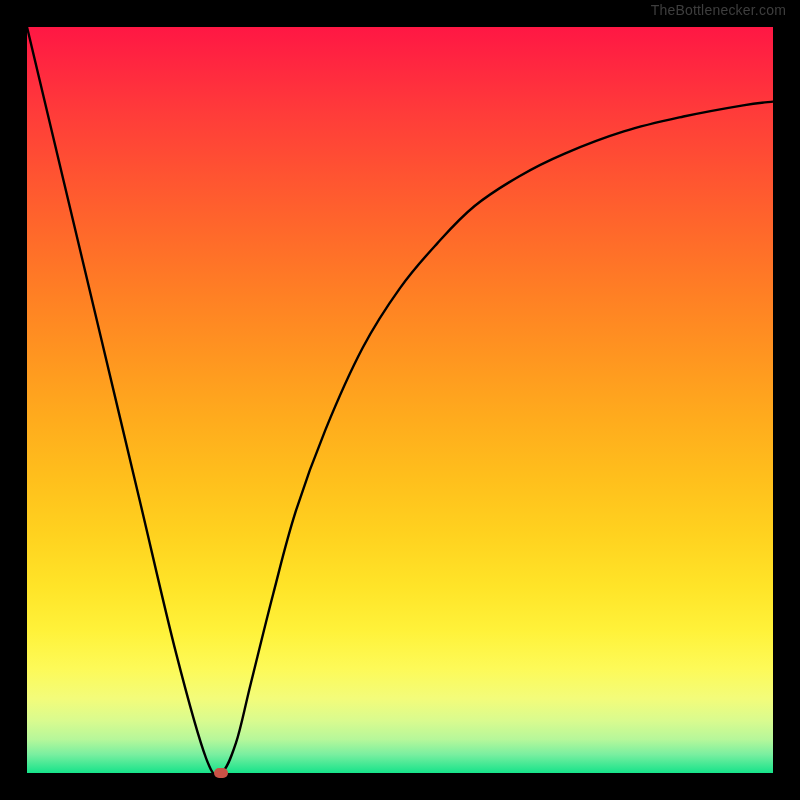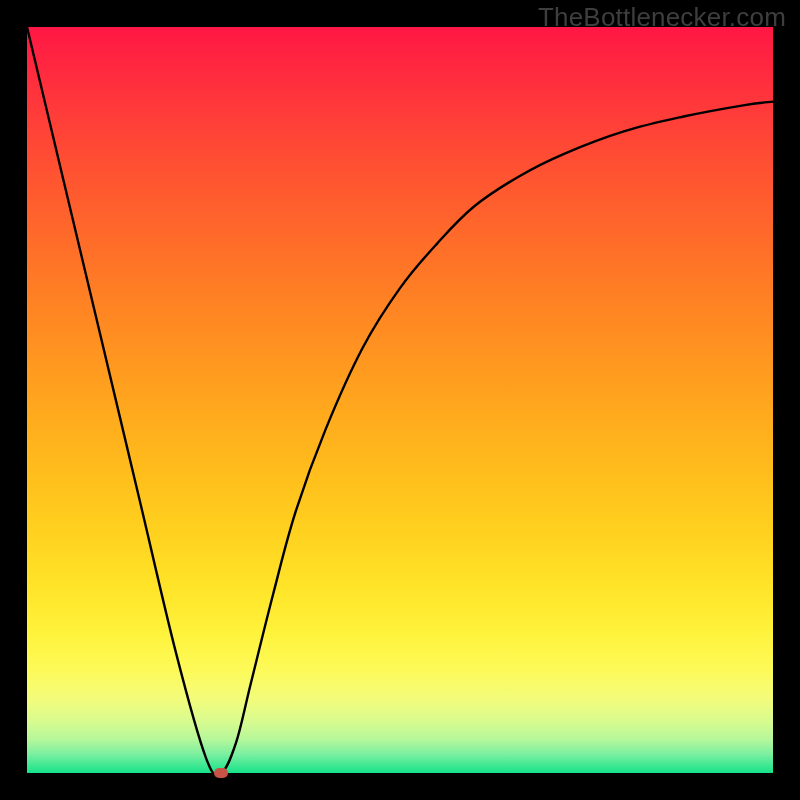--- a/index.html
+++ b/index.html
@@ -14,21 +14,21 @@
   .stage {
     position: relative;
     width: 800px;
     height: 800px;
   }
   .attribution {
     position: absolute;
     top: 2px;
     right: 14px;
     color: #3e3e3e;
-    font-size: 26px;
+    font-size: 14px;
     font-weight: 500;
     letter-spacing: 0.2px;
   }
   .plot-frame {
     position: absolute;
     left: 27px;
     top: 27px;
     width: 746px;
     height: 746px;
     background: #000;

